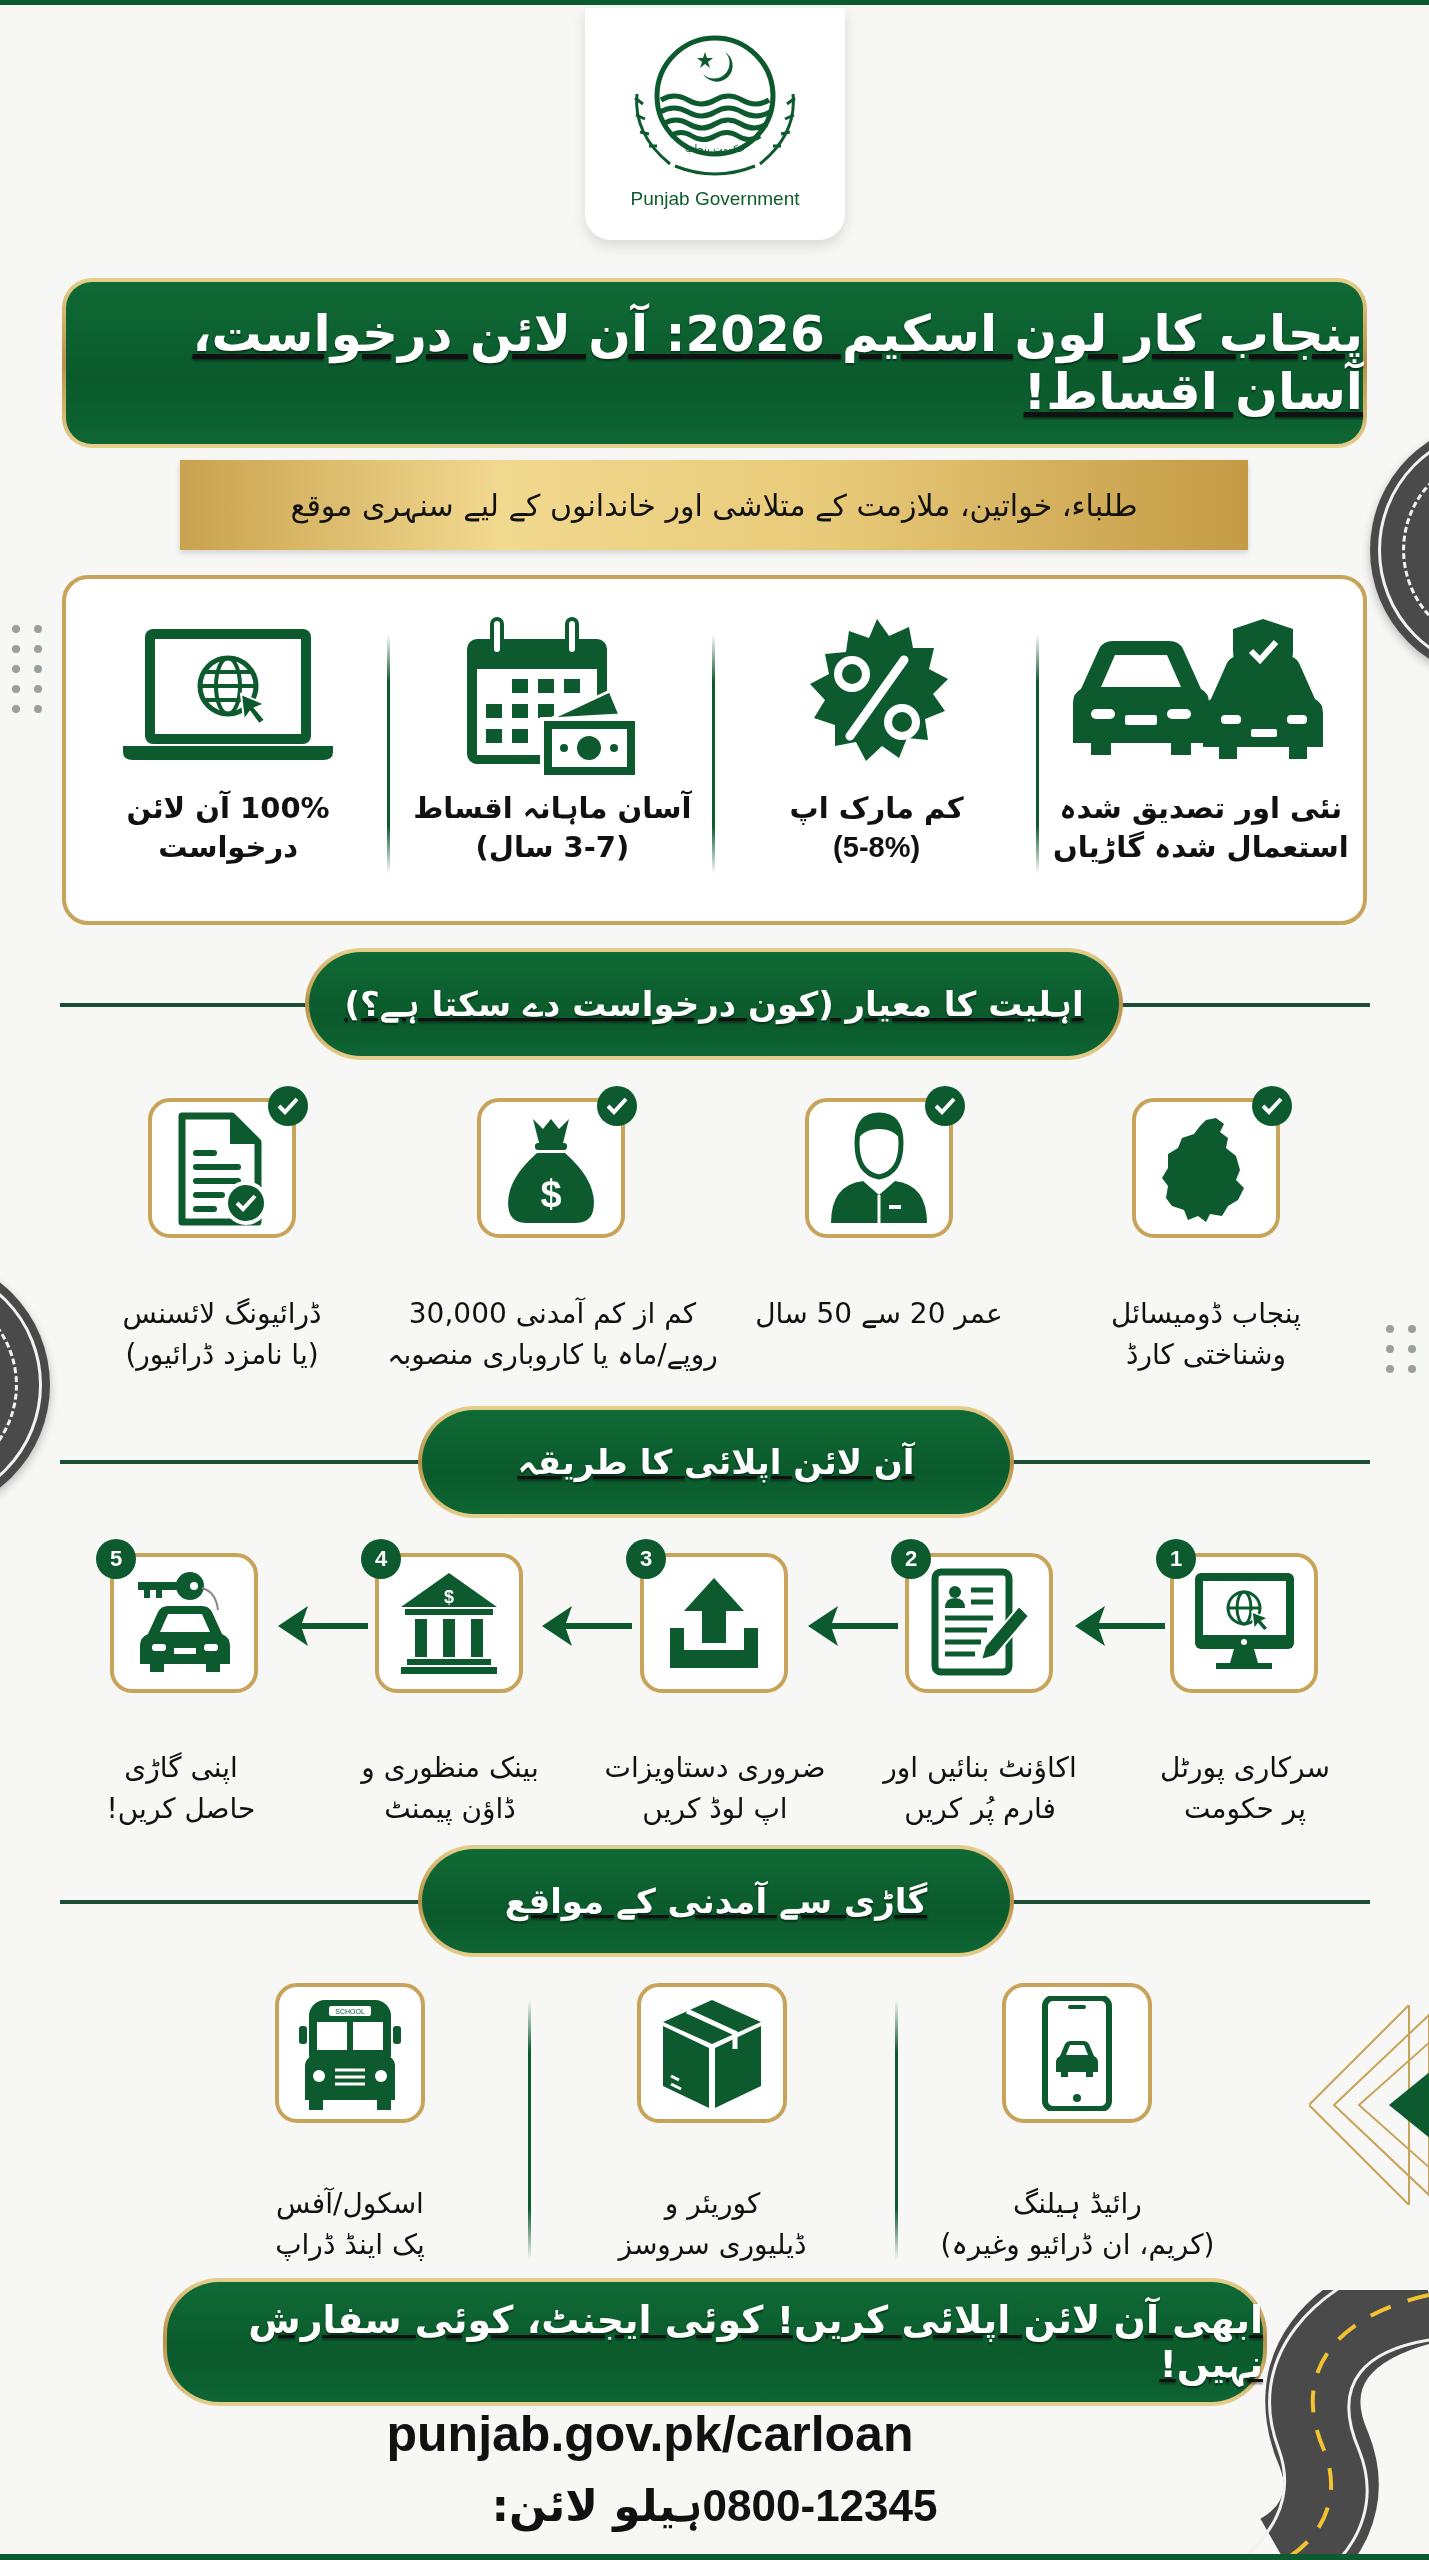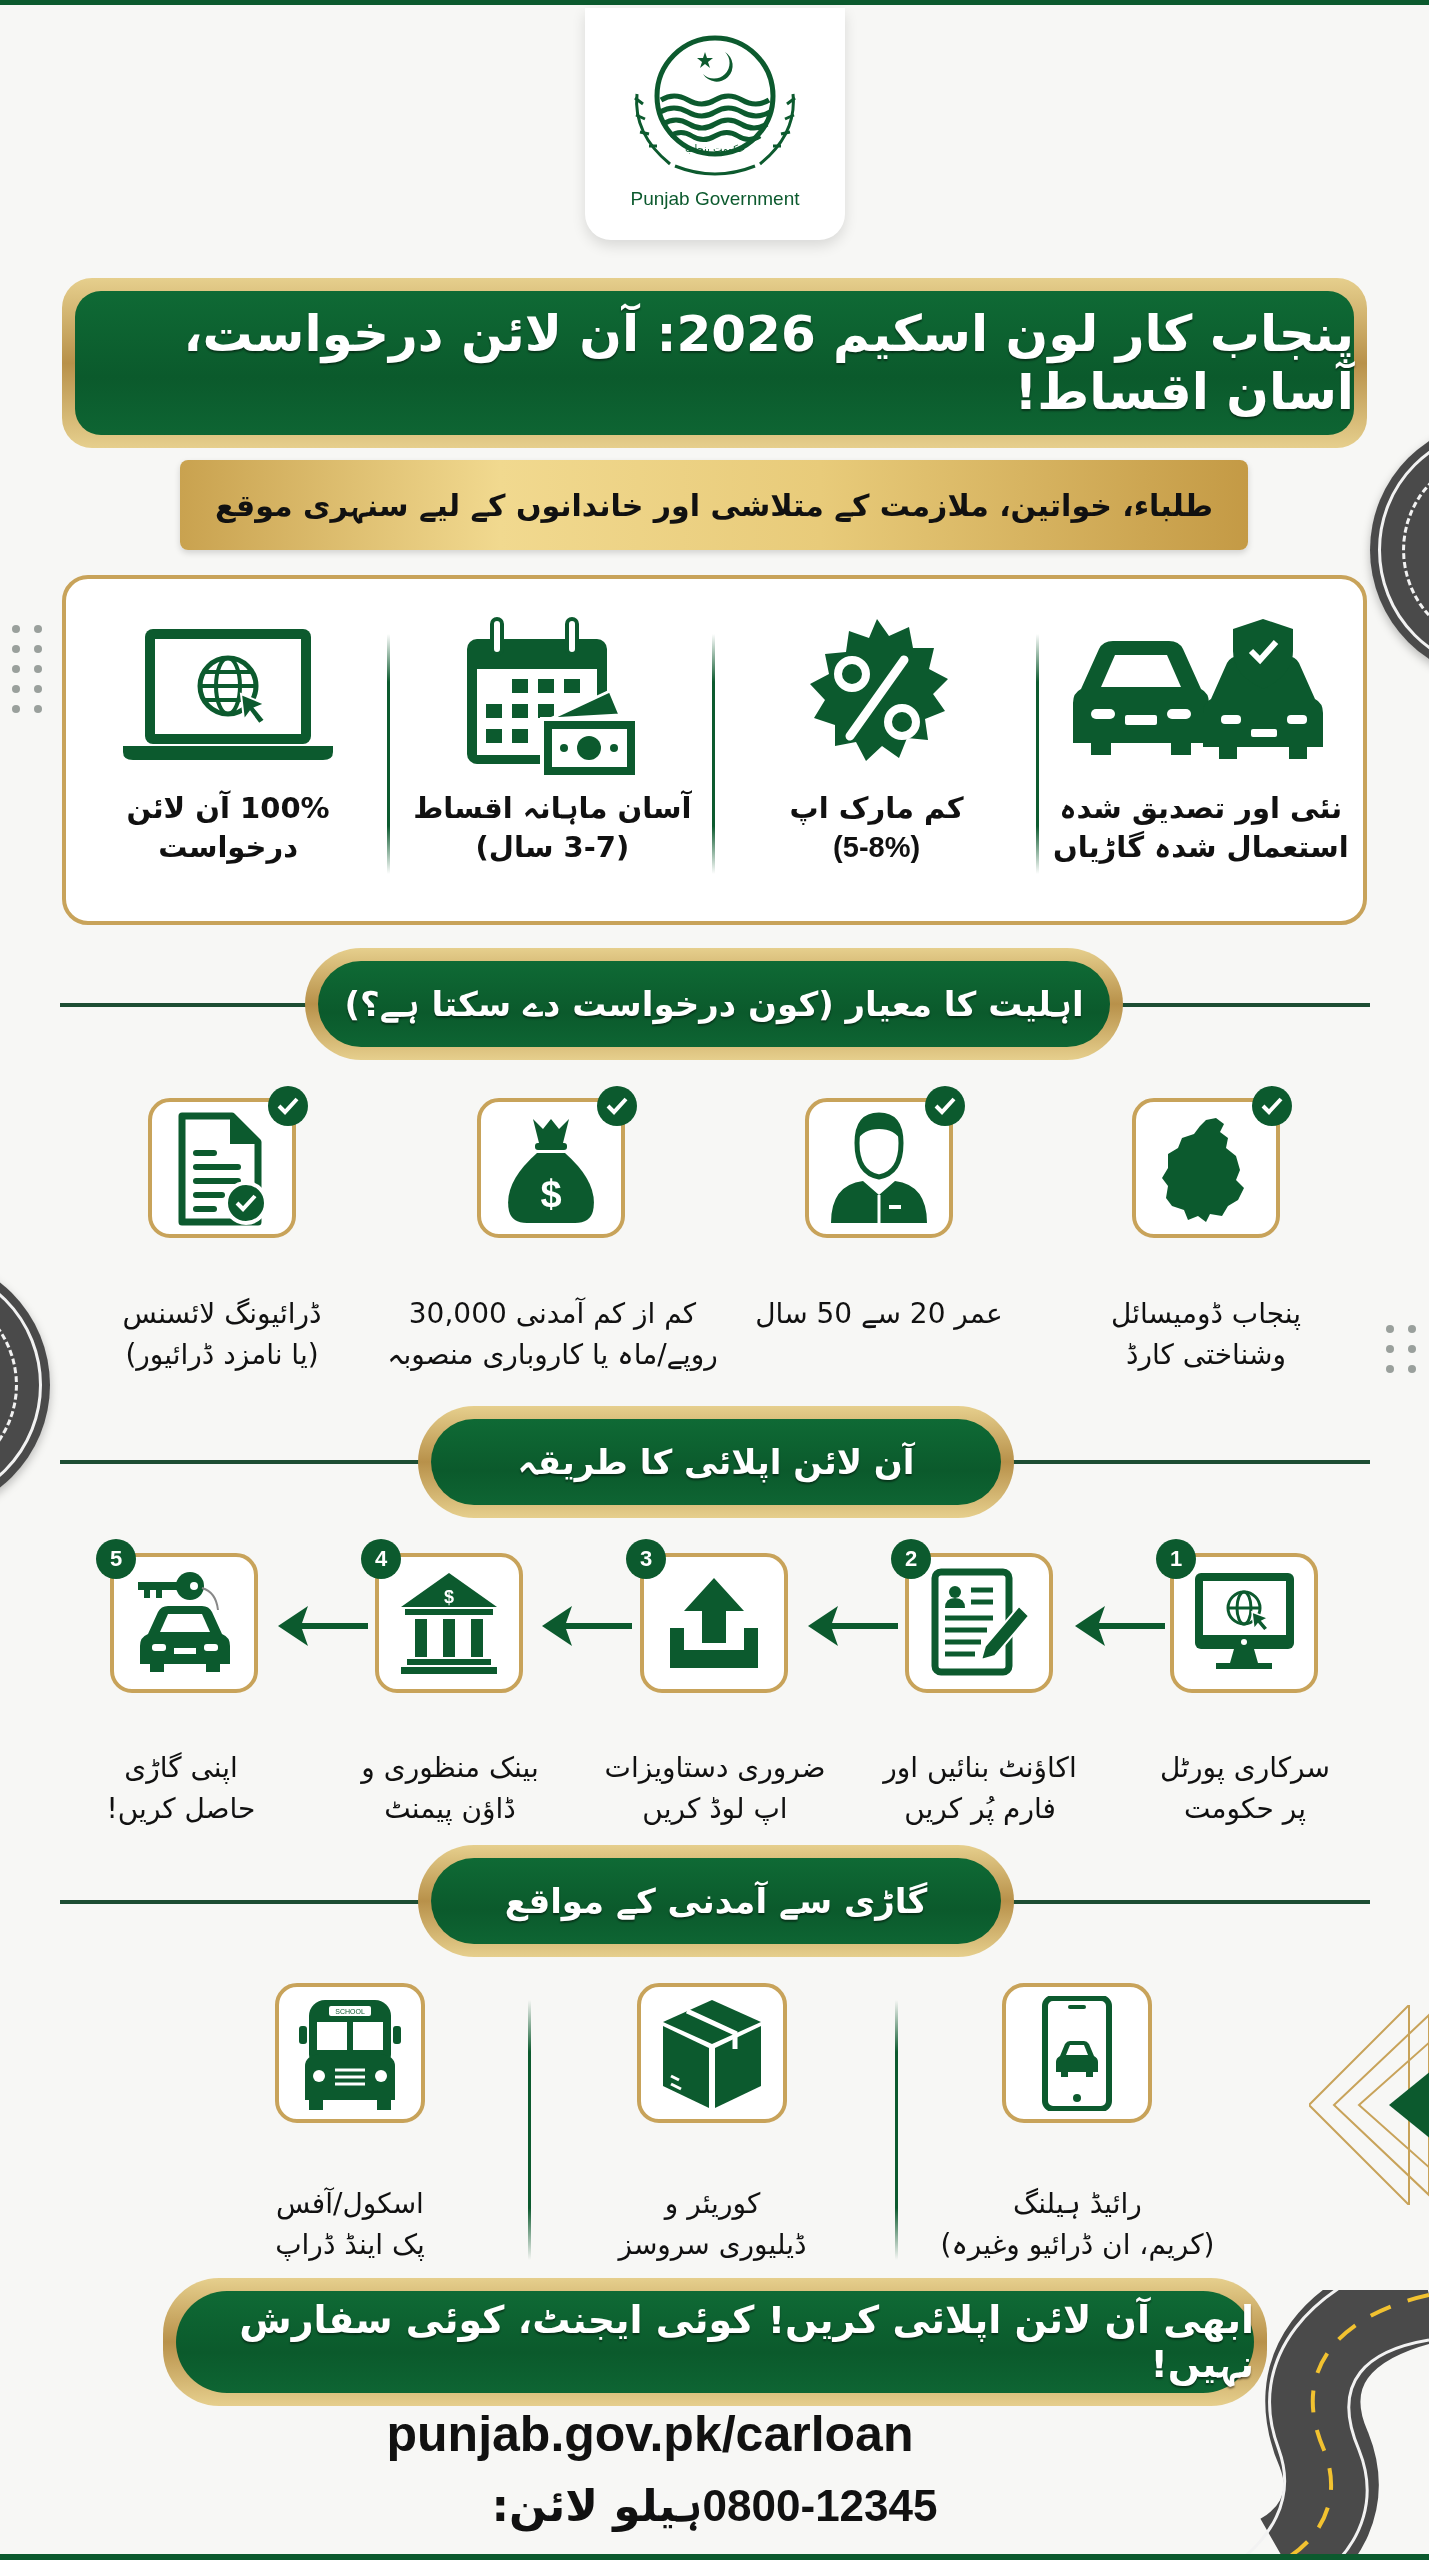--- a/index.html
+++ b/index.html
@@ -42,38 +42,38 @@
   .logo-card svg { margin-top: 26px; }
   .logo-text {
     margin-top: 4px; font-family: "Liberation Sans", sans-serif; font-weight: normal;
     font-size: 19px; color: #0c5a2e;
   }
 
   
   .gold-frame {
     position: absolute;
     background: linear-gradient(180deg, #e6cf8d, #b8914a 50%, #e6cf8d);
-    padding: 13px;
+    padding: 4px;
+    text-decoration: underline;
   }
   .green-fill {
     width: 100%; height: 100%;
     background: linear-gradient(180deg, #0f6a35, #0b5a2c 60%, #0e6533);
     display: flex; align-items: center; justify-content: center;
     color: #fff; text-shadow: 0 2px 2px rgba(0,0,0,0.45);
     font-family: "DejaVu Sans", sans-serif; font-weight: bold; direction: rtl;
   }
   .title-banner { left: 62px; top: 278px; width: 1305px; height: 170px; border-radius: 30px; }
   .title-banner .green-fill { border-radius: 26px; font-size: 50px; }
   .sub-banner {
     position: absolute; left: 180px; top: 460px; width: 1068px; height: 90px;
     background: linear-gradient(90deg, #c9a24f, #f1d98f 30%, #e8cb7a 60%, #c49a45);
     display: flex; align-items: center; justify-content: center;
-    direction: rtl; font-weight: bold; font-size: 30px; color: #111;
+    direction: rtl; font-weight: normal; font-size: 30px; color: #111;
     box-shadow: 0 3px 6px rgba(0,0,0,0.15);
-    border-radius: 8px;
   }
   .pill { border-radius: 56px; }
   .pill .green-fill { border-radius: 52px; font-size: 34px; text-align: right; }
 
   .section-line { position: absolute; left: 60px; width: 1310px; height: 4px; background: #1d4d33; }
 
   
   .features {
     position: absolute; left: 62px; top: 575px; width: 1305px; height: 350px;
     background: #fff; border: 4px solid #c8a35a; border-radius: 26px;

